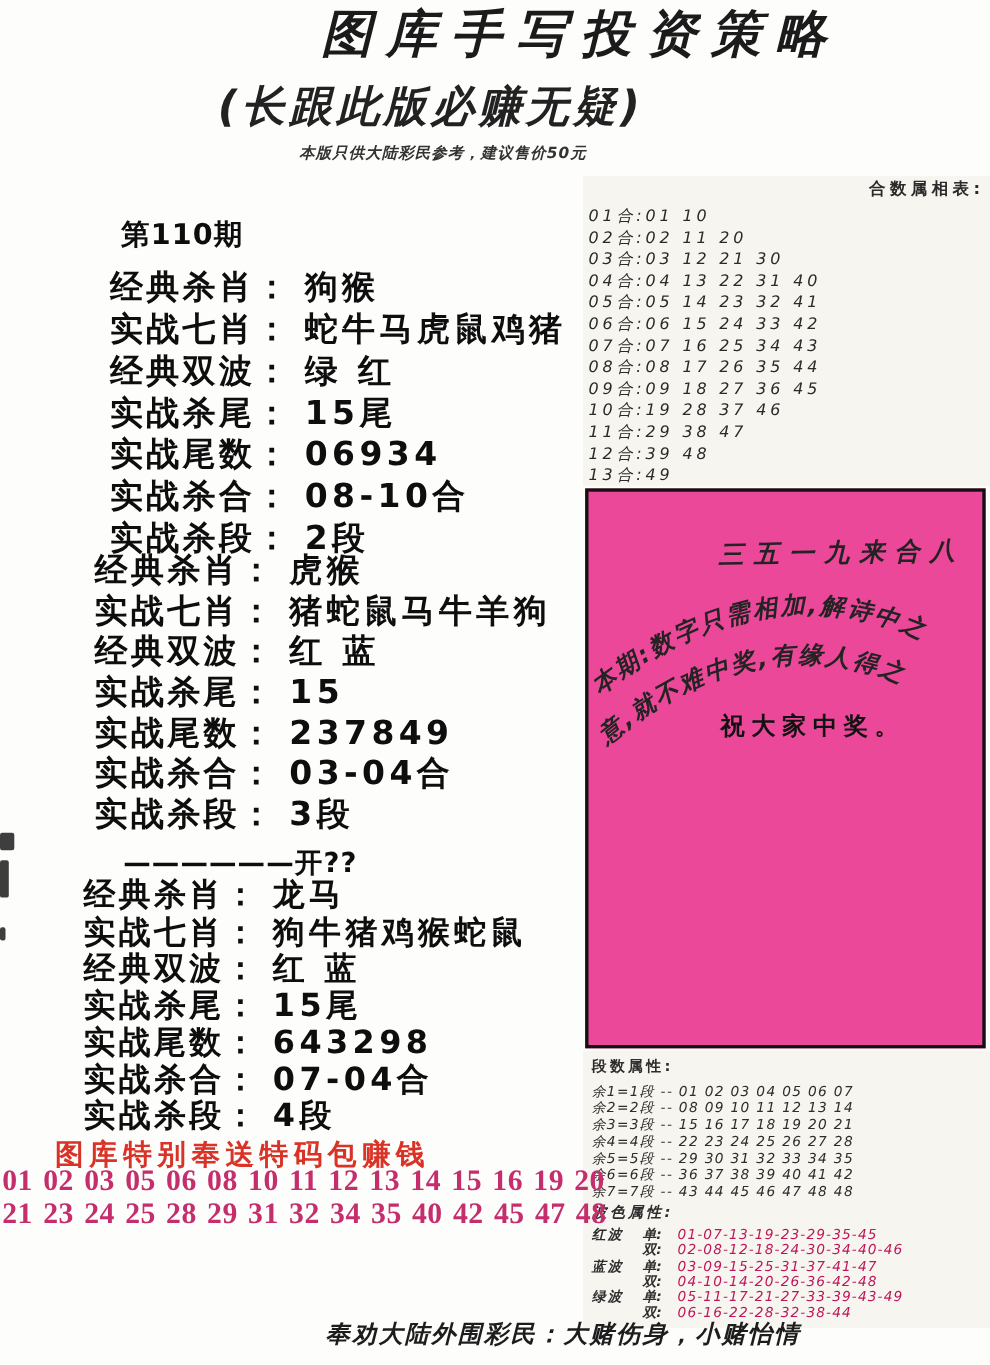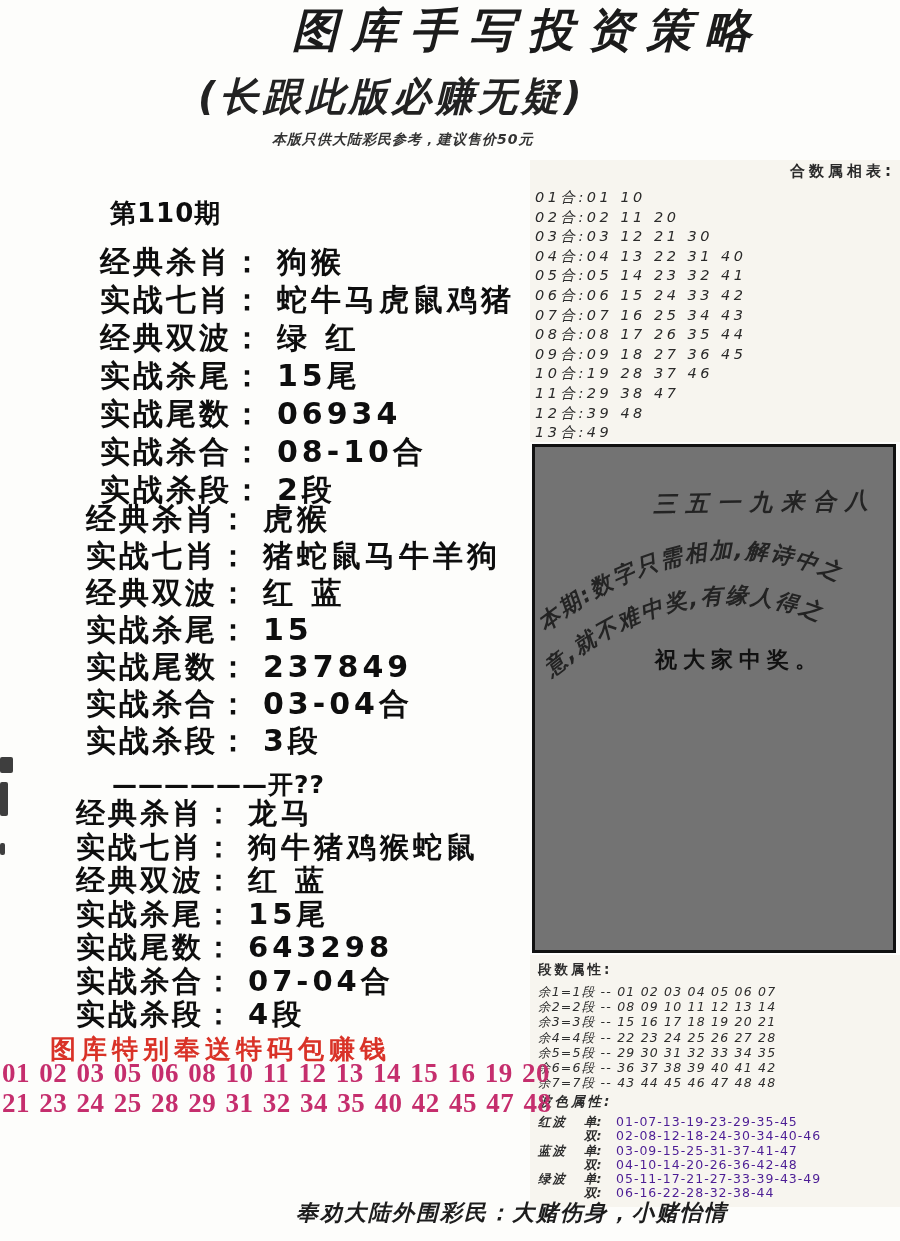--- a/index.html
+++ b/index.html
@@ -58,21 +58,21 @@
   .b3 .pline{font-size:29px;line-height:33.5px;letter-spacing:3px;}
   .pvalue{margin-left:12px;letter-spacing:4px;}
   .open-line{
     left:112px;top:768px;font-size:25px;font-weight:700;letter-spacing:1px;
     color:#0e0e0e;white-space:nowrap;
   }
 
   
   .poembox{
     left:532px;top:444px;width:358px;height:503px;
-    border:3px solid #111;background:#737373;
+    border:3px solid #111;background:#ec4899;
   }
   .poem1{
     position:absolute;left:118px;top:40px;
     font-size:23px;font-weight:600;font-style:italic;letter-spacing:9px;
     color:#232323;white-space:nowrap;transform:rotate(-1deg);
   }
   .poembox svg{position:absolute;left:0;top:0;}
   .arctext{
     font-family:"DejaVu Sans",sans-serif;font-size:22px;font-weight:600;
     font-style:italic;letter-spacing:2.5px;fill:#232323;
@@ -102,22 +102,22 @@
   .bose-row{display:flex;line-height:14.3px;white-space:nowrap;}
   .bose-zone{
     width:46px;font-size:12.5px;font-style:italic;font-weight:600;
     letter-spacing:2px;color:#2d2d2d;flex:0 0 auto;
   }
   .bose-type{
     width:32px;font-size:12.5px;font-style:italic;font-weight:600;
     color:#2d2d2d;flex:0 0 auto;
   }
   .bose-nums{
-    font-size:12.5px;font-weight:500;letter-spacing:1px;
-    color:#4c1d95;
+    font-size:12.5px;font-style:italic;font-weight:500;letter-spacing:1px;
+    color:#be185d;
   }
 
   
   .gift-title{
     left:50px;top:1032px;font-size:26px;font-weight:700;letter-spacing:5px;
     font-family:"Liberation Serif","DejaVu Serif",serif;
     color:var(--red);white-space:nowrap;
   }
   .gift-nums{
     font-family:"Liberation Serif","DejaVu Serif",serif;

